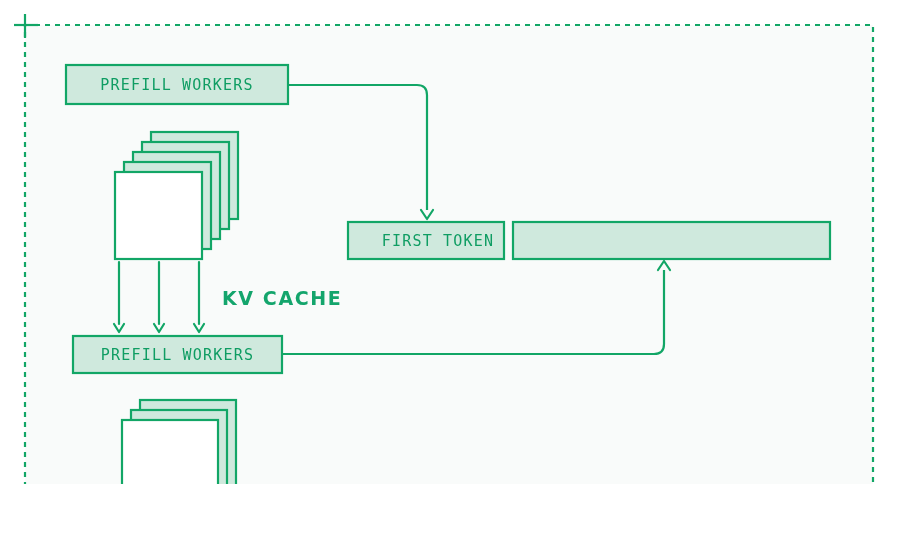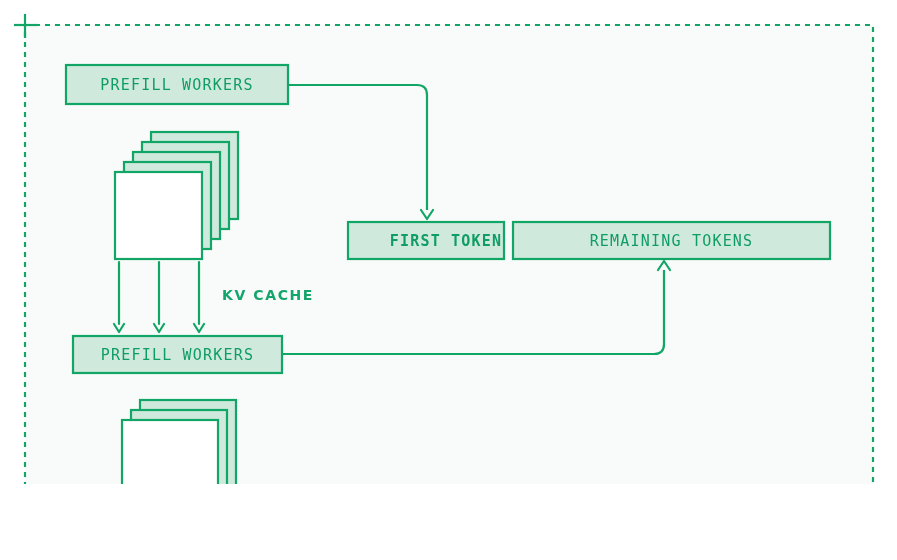--- a/index.html
+++ b/index.html
@@ -31,21 +31,21 @@
     font-family: "DejaVu Sans Mono", monospace;
     font-size: 15px;
     letter-spacing: 1.2px;
     white-space: nowrap;
     pointer-events: none;
   }
   .plain-label {
     position: absolute;
     color: #14a56c;
     font-family: "DejaVu Sans", sans-serif;
-    font-size: 14px;
+    font-size: 19px;
     font-weight: 700;
     letter-spacing: 1.6px;
     white-space: nowrap;
   }
 </style>
 </head>
 <body>
 
 <div id="canvas">
 
@@ -93,21 +93,20 @@
       <path d="M 114 324 L 119 332 L 124 324"></path>
       <line x1="159" y1="262" x2="159" y2="324"></line>
       <path d="M 154 324 L 159 332 L 164 324"></path>
       <line x1="199" y1="262" x2="199" y2="324"></line>
       <path d="M 194 324 L 199 332 L 204 324"></path>
     </g>
   </svg>
 
   <div class="box-label" style="left:66px; top:65px; width:222px; height:39px;">PREFILL WORKERS</div>
 
-  <div class="box-label" style="left:368px; top:222px; width:156px; height:37px;font-weight:bold;">FIRST TOKEN</div>
+  <div class="box-label" style="left:360px; top:222px; width:156px; height:37px;">FIRST TOKEN</div>
 
-  <div class="box-label" style="left:513px; top:222px; width:317px; height:37px;">REMAINING TOKENS</div>
 
   <div class="box-label" style="left:73px; top:336px; width:209px; height:37px;">PREFILL WORKERS</div>
 
   <div class="plain-label" style="left:222px; top:287px;">KV CACHE</div>
 
 </div>
 
 </body></html>

